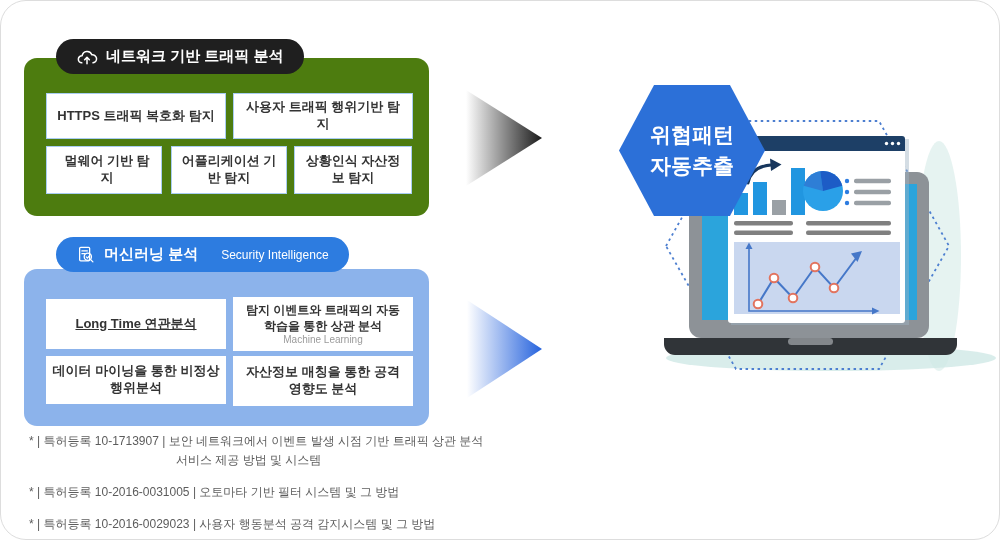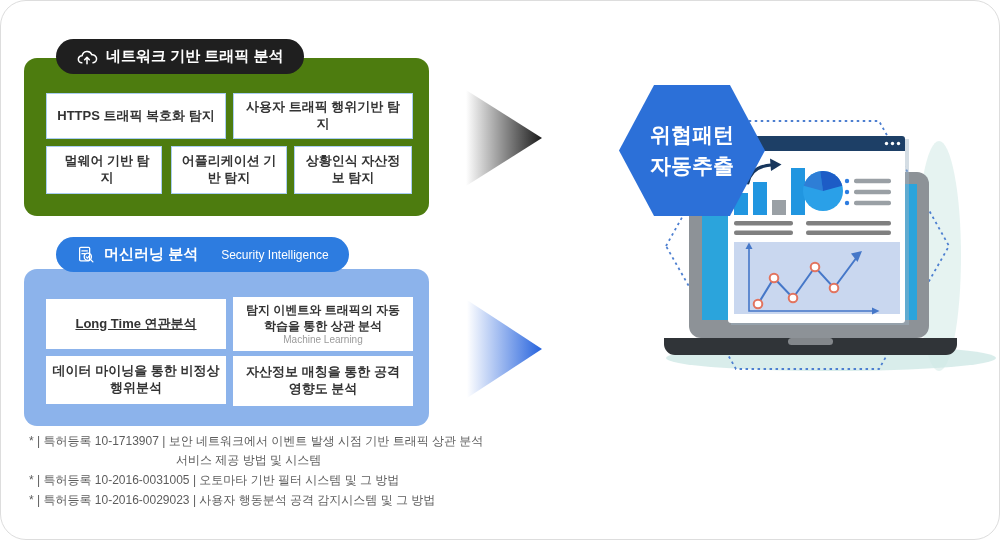--- a/index.html
+++ b/index.html
@@ -72,21 +72,21 @@
   }
 
   
   .illus { position:absolute; left:600px; top:60px; width:410px; height:380px; }
 
   
   .patents { position:absolute; left:28px; top:431px; font-size:12px; color:#5c5c5c; }
   .patent-main { line-height:19px; }
   .patent-cont { line-height:19px; padding-left:147px; }
   .patent-cont:empty { display:none; }
-  .patent + .patent { margin-top:1px; }
+  .patent + .patent { margin-top:13px; }
 </style>
 </head>
 <body>
 
 <div class="canvas">
 
   <div class="panel panel-network">
     <div class="card n-c0">
       <span>HTTPS 트래픽 복호화 탐지</span>
     </div>

